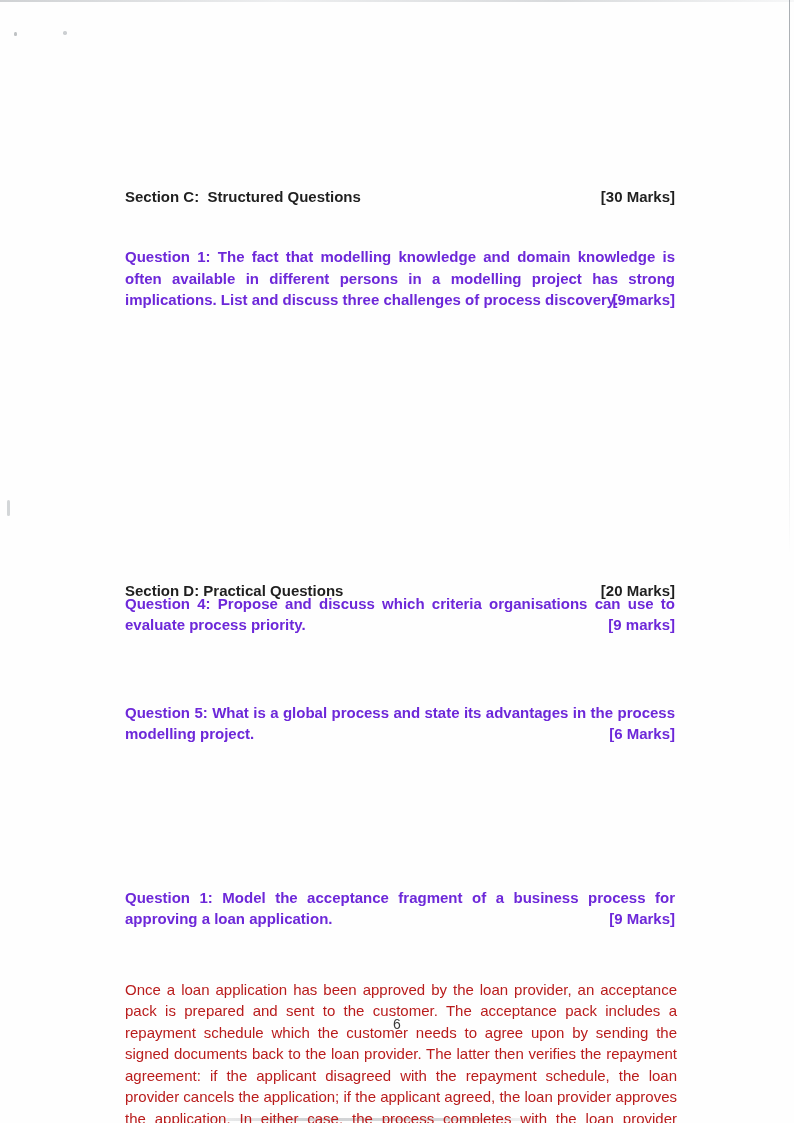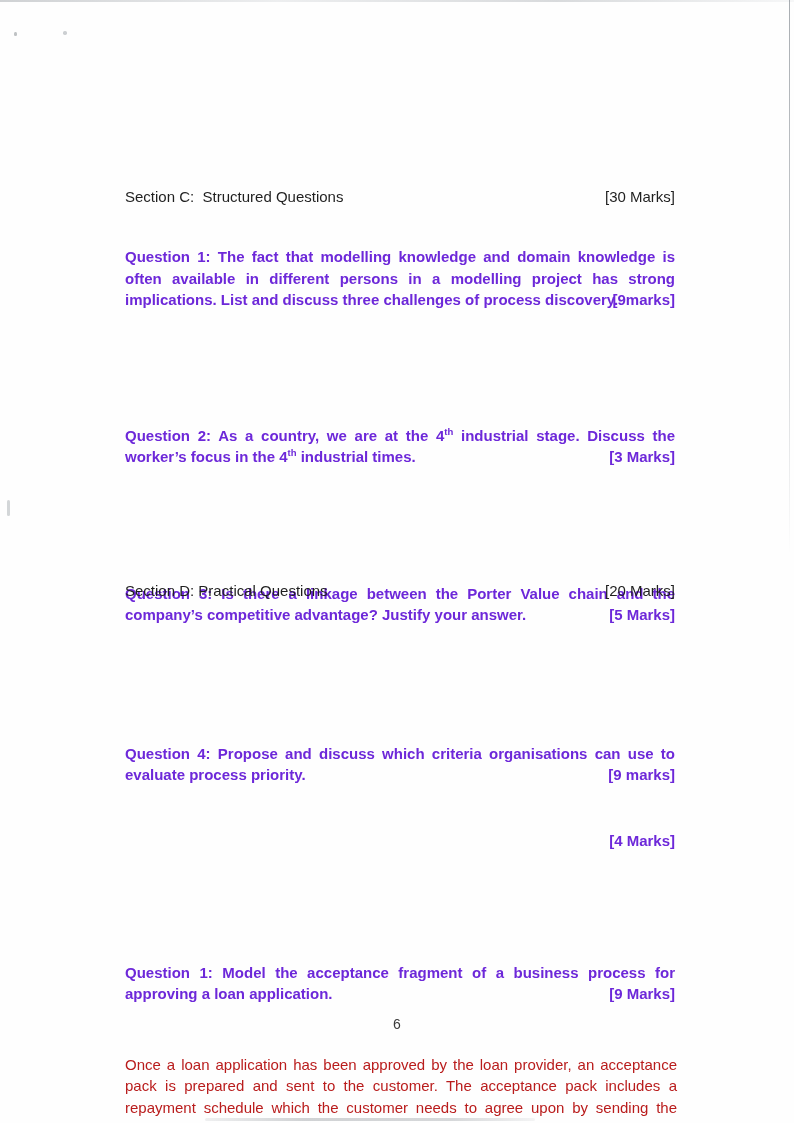--- a/index.html
+++ b/index.html
@@ -65,21 +65,21 @@
   .block {
     position: absolute;
     left: 125px;
     width: 550px;
     font-size: 15px;
     line-height: 21.5px;
   }
   .section-head {
     display: flex;
     justify-content: space-between;
-    font-weight: normal;
+    font-weight: bold;
     color: #1f1f1f;
   }
   .section-head .head-label { white-space: pre-wrap; }
   .question {
     position: relative;
     text-align: justify;
     font-weight: bold;
     color: #6d28d9;
     margin-top: 32px;
   }
@@ -124,37 +124,30 @@
   <div class="block section-head" style="top:186px">
     <span class="head-label">Section C:  Structured Questions</span>
     <span>[30 Marks]</span>
   </div>
 
   <div class="block question" style="top:214px">
     <span>Question 1: The fact that modelling knowledge and domain knowledge is often available in different persons in a modelling project has strong implications. List and discuss three challenges of process discovery.</span>
     <span class="marks">[9marks]</span>
   </div>
 
-  <div class="block question" style="top:296px">
-    <span>Question 2: As a country, we are at the 4</span><sup>th</sup><span> industrial stage. Discuss the worker’s focus in the 4</span><sup>th</sup><span> industrial times.</span>
-    <span class="marks">[3 Marks]</span>
-  </div>
 
-  <div class="block question" style="top:379px">
-    <span>Question 3: Is there a linkage between the Porter Value chain and the company’s competitive advantage? Justify your answer.</span>
-    <span class="marks">[5 Marks]</span>
-  </div>
 
   <div class="block question" style="top:464px">
     <span>Question 4: Propose and discuss which criteria organisations can use to evaluate process priority.</span>
     <span class="marks">[9 marks]</span>
   </div>
 
   <div class="block question" style="top:498px">
-    <span class="marks">[4 Marks]</span>
+    <span>Question 5: What is a global process and state its advantages in the process modelling project.</span>
+    <span class="marks">[6 Marks]</span>
   </div>
 
   <div class="block section-head" style="top:580px">
     <span class="head-label">Section D: Practical Questions</span>
     <span>[20 Marks]</span>
   </div>
 
   <div class="block question" style="top:608px">
     <span>Question 1: Model the acceptance fragment of a business process for approving a loan application.</span>
     <span class="marks">[9 Marks]</span>

